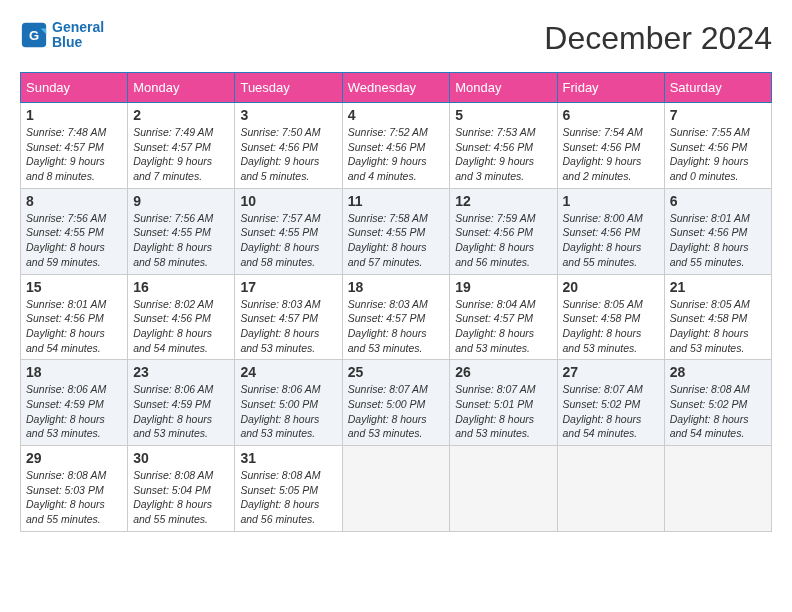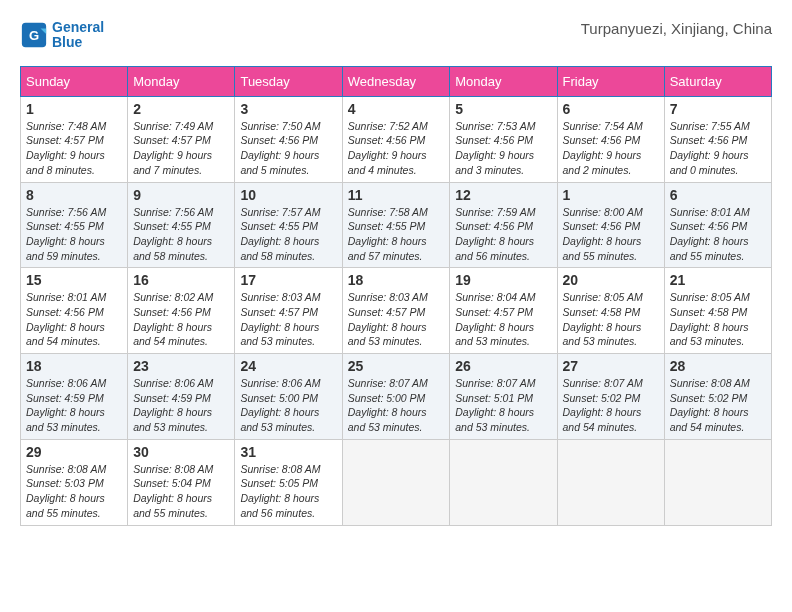--- a/index.html
+++ b/index.html
@@ -99,21 +99,21 @@
       <polygon points="22,8 28,8 28,14" fill="#4db8e8"></polygon>
     </svg>
     <div>
       <div class="logo-text">
         <span>General</span><br>
         <span>Blue</span>
       </div>
     </div>
   </div>
   <div class="title-block">
-    <div class="location">Turpanyuezi, Xinjiang, China</div>
+    <div class="month-title">December 2024</div>
   </div>
 </div>
 
 <table class="calendar">
   <thead>
     <tr>
     <th>Sunday</th>
         <th>Monday</th>
         <th>Tuesday</th>
         <th>Wednesday</th>

